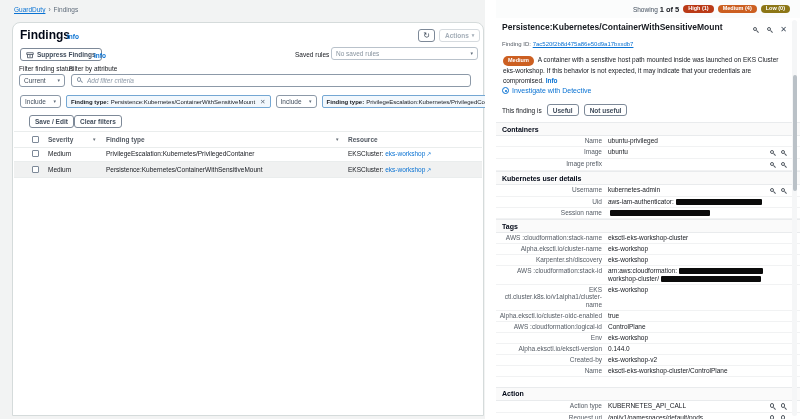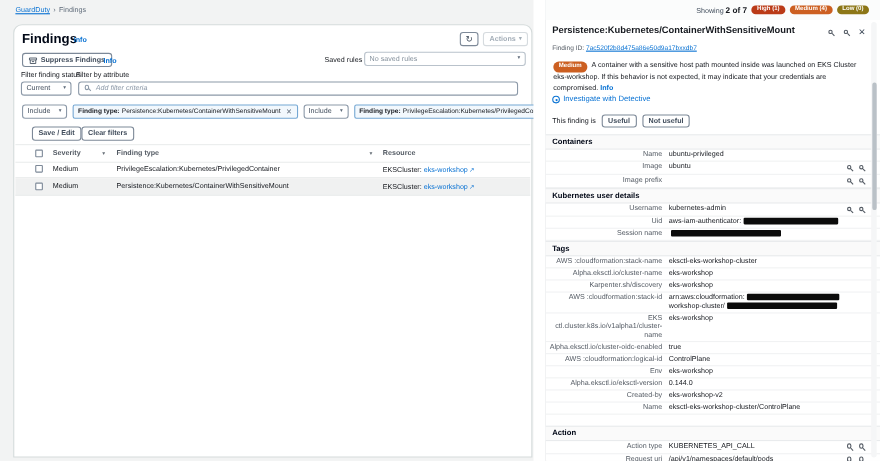--- a/index.html
+++ b/index.html
@@ -230,21 +230,21 @@
     </div>
   </div>
 
   <div class="split"></div>
 
   <div class="detail">
 
     <div class="topbar">
       <span class="showing">
         <span>Showing</span>
-        <b>2 of 7</b>
+        <b>1 of 5</b>
       </span>
       <span class="badge high">High (1)</span>
       <span class="badge medium">Medium (4)</span>
       <span class="badge low">Low (0)</span>
     </div>
 
     <div class="ptitle">Persistence:Kubernetes/ContainerWithSensitiveMount</div>
     <div class="picons">
       <span class="mag"></span>
       <span class="mag"></span>

